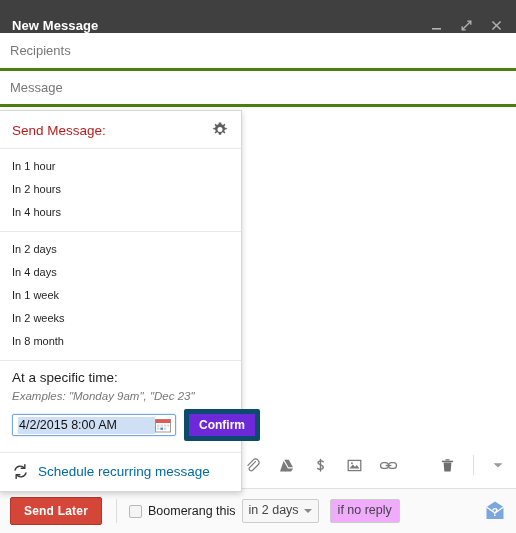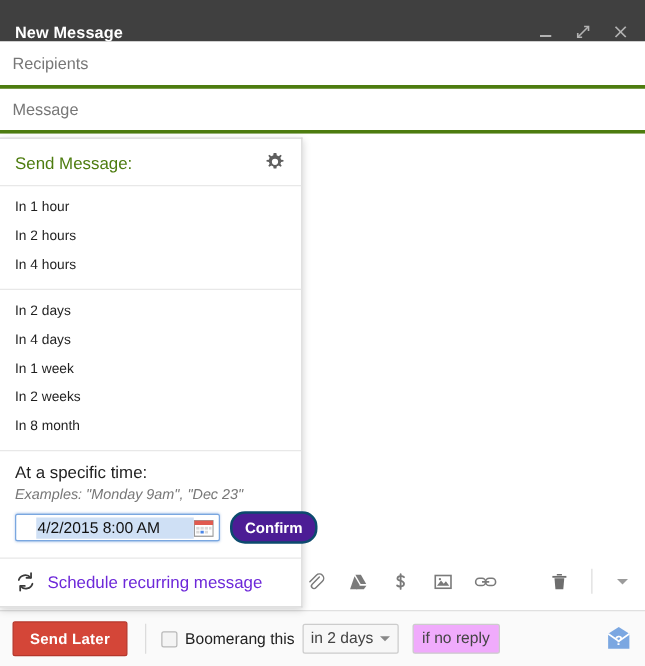--- a/index.html
+++ b/index.html
@@ -201,21 +201,21 @@
   }
   .panel-head {
     display: flex;
     align-items: center;
     padding: 10px 12px 9px 12px;
     border-bottom: 1px solid #e8e8e8;
   }
   .panel-head-title {
     flex: 1 1 auto;
     font-size: 13.5px;
-    color: #4d7c0f;
+    color: #b91c1c;
   }
   .gear-btn { cursor: pointer; display: flex; width: 18px; height: 18px; }
   .panel-group {
     padding: 6px 0 7px 0;
     border-bottom: 1px solid #e8e8e8;
   }
   .panel-item {
     padding: 2px 12px;
     line-height: 19px;
     font-size: 11px;
@@ -242,55 +242,55 @@
   .date-input {
     flex: 0 0 auto;
     width: 164px;
     border: 1px solid #7aa7e0;
     box-shadow: 0 0 2px rgba(70,130,210,0.45);
     border-radius: 2px;
     background: #ffffff;
     height: 22px;
     display: flex;
     align-items: center;
-    padding: 0 4px 0 16px;
+    padding: 0 4px 0 5px;
     box-sizing: border-box;
     cursor: text;
   }
   .date-value {
     flex: 1 1 auto;
     font-size: 12.5px;
     color: #111111;
     background: #cfe0f5;
     padding: 1px 1px;
     line-height: 15px;
     white-space: nowrap;
   }
   .cal-icon { width: 16px; height: 15px; flex: 0 0 auto; cursor: pointer; }
   .confirm-btn {
-    background: #4c1d95;
-    border: 2px solid #0c4a6e;
+    background: #6d28d9;
+    border: 5px solid #0c4a6e;
     color: #ffffff;
     font-size: 12px;
     font-weight: bold;
-    border-radius: 12px;
+    border-radius: 2px;
     padding: 4px 10px;
     cursor: pointer;
     font-family: "Liberation Sans", sans-serif;
     line-height: 14px;
   }
   .panel-recurring {
     display: flex;
     align-items: center;
     gap: 9px;
     padding: 10px 12px 11px 12px;
     cursor: pointer;
   }
   .recur-icon { width: 17px; height: 17px; flex: 0 0 auto; }
-  .recur-label { font-size: 13.5px; color: #6d28d9; }
+  .recur-label { font-size: 13.5px; color: #0369a1; }
 </style>
 </head>
 <body>
 
 <div class="compose-window">
 
   <div class="titlebar">
     <div class="titlebar-title">New Message</div>
     <div class="titlebar-actions">
       <div class="win-btn">

